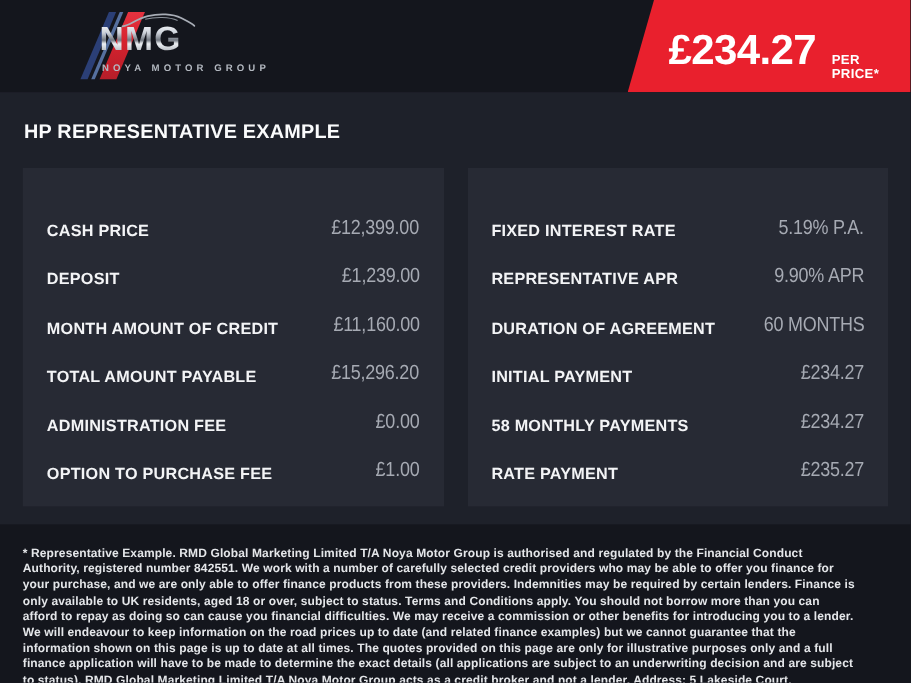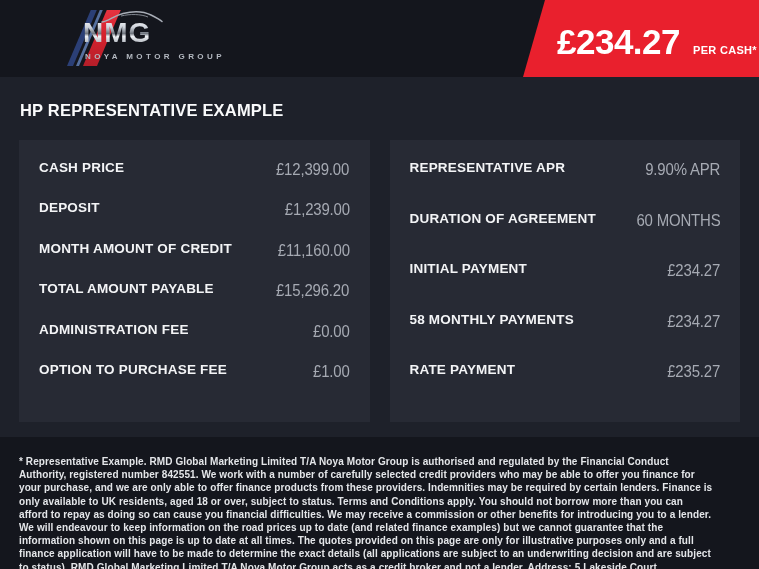--- a/index.html
+++ b/index.html
@@ -54,21 +54,21 @@
   .main{position:relative;width:100%;height:360px;background:var(--main-bg);}
   .title{
     padding:24px 12px 0 20px;font-size:16.5px;font-weight:bold;
     color:#fafbfc;letter-spacing:0.2px;
   }
   .panels{display:flex;gap:20px;margin:20px 19px 0 19px;}
   .panel{
     flex:1;height:282px;background:var(--panel-bg);
     padding:20px 20px;display:flex;flex-direction:column;justify-content:space-between;
   }
-  .row{display:flex;justify-content:space-between;align-items:flex-start;height:40px;}
+  .row{display:flex;justify-content:space-between;align-items:flex-end;height:40px;}
   .row .label{
     font-size:13.5px;font-weight:bold;color:var(--label-color);letter-spacing:0.2px;white-space:nowrap;
   }
   .row .value{
     font-size:17px;color:var(--value-color);white-space:nowrap;
     display:inline-block;transform:scaleX(0.88);transform-origin:right center;letter-spacing:-0.2px;
   }
 
   
   .footer{
@@ -95,21 +95,21 @@
       <svg class="car-svg" width="62" height="16" viewBox="0 0 62 16">
         <path d="M1 13 C8 12, 12 7, 22 4.5 C32 2, 43 2.5, 50 6 C55 8.5, 59 10.5, 61 12.5" stroke="#a8adb6" stroke-width="1.5" fill="none" stroke-linecap="round"></path>
         <path d="M20 7 C29 4.8, 40 5, 47 8" stroke="#8d939c" stroke-width="0.9" fill="none"></path>
       </svg>
       <div class="logo-abbr">NMG</div>
       <div class="logo-name">NOYA MOTOR GROUP</div>
     </div>
 
     <div class="price-banner">
       <span class="price-amount">£234.27</span>
-      <span class="price-period">PER CASH*</span>
+      <span class="price-period">PER PRICE*</span>
     </div>
   </header>
 
   <main class="main">
     <h1 class="title">HP REPRESENTATIVE EXAMPLE</h1>
 
     <div class="panels">
 
       <section class="panel">
         <div class="row">
@@ -133,20 +133,24 @@
           <span class="value">£0.00</span>
         </div>
         <div class="row">
           <span class="label">OPTION TO PURCHASE FEE</span>
           <span class="value">£1.00</span>
         </div>
       </section>
 
       <section class="panel">
         <div class="row">
+          <span class="label">FIXED INTEREST RATE</span>
+          <span class="value">5.19% P.A.</span>
+        </div>
+        <div class="row">
           <span class="label">REPRESENTATIVE APR</span>
           <span class="value">9.90% APR</span>
         </div>
         <div class="row">
           <span class="label">DURATION OF AGREEMENT</span>
           <span class="value">60 MONTHS</span>
         </div>
         <div class="row">
           <span class="label">INITIAL PAYMENT</span>
           <span class="value">£234.27</span>

